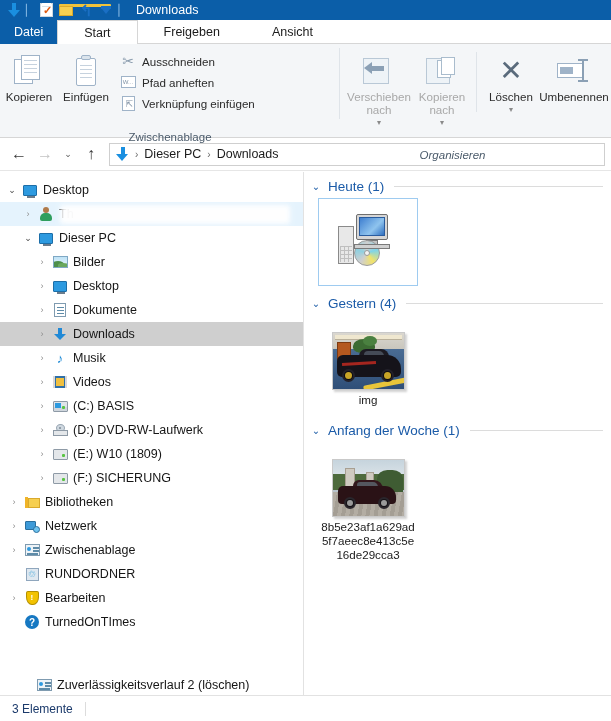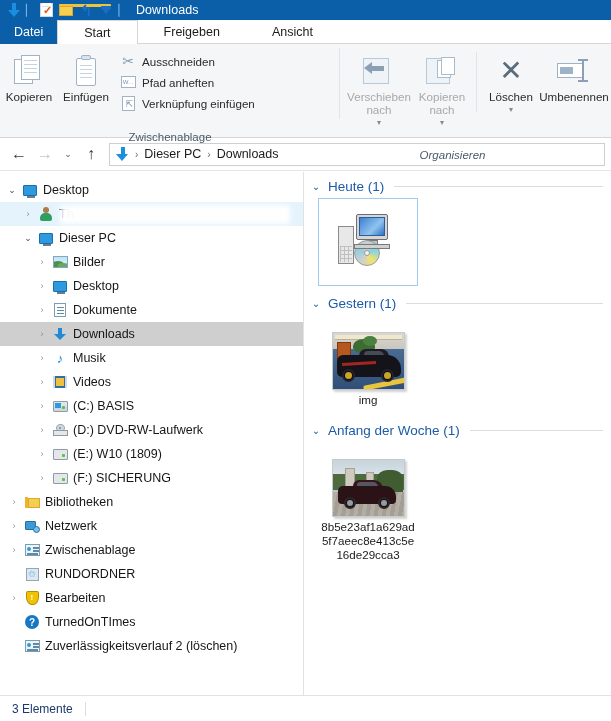--- a/index.html
+++ b/index.html
@@ -647,21 +647,21 @@
       </div>
 
       <div class="row" style="padding-left:6px;">
         <span class="chev"></span>
         <span class="ricon">
             <span class="i-help">?</span>
           </span>
         <span class="rlabel">TurnedOnTImes</span>
       </div>
 
-      <div class="row" style="padding-left:6px;">
+      <div class="row" style="padding-left:18px;margin-top:39px;">
         <span class="chev"></span>
         <span class="ricon">
           <span class="i-ctrl">
               <span class="a"></span>
               <span class="b1"></span>
               <span class="b2"></span>
               <span class="b3"></span>
             </span>
         </span>
         <span class="rlabel">Zuverlässigkeitsverlauf 2 (löschen)</span>
@@ -688,21 +688,21 @@
               <div class="cd"></div>
                 <div class="cdh"></div>
                 <div class="base"></div>
             </div>
           </div>
         </div>
       </div>
 
       <div class="grphdr" style="padding-top:10px;">
         <span class="gchev">⌄</span>
-        <span class="gtext">Gestern (1)</span>
+        <span class="gtext">Gestern (4)</span>
         <span class="gline"></span>
       </div>
       <div class="tiles">
         <div class="tile" style="margin-top:14px;">
           <div class="thumbwrap" style="height:60px;">
             <div class="ph1 thumbbox">
               <div class="wall"></div>
                 <div class="strip"></div>
                 <div class="floor"></div>
               <div class="yline"></div>

